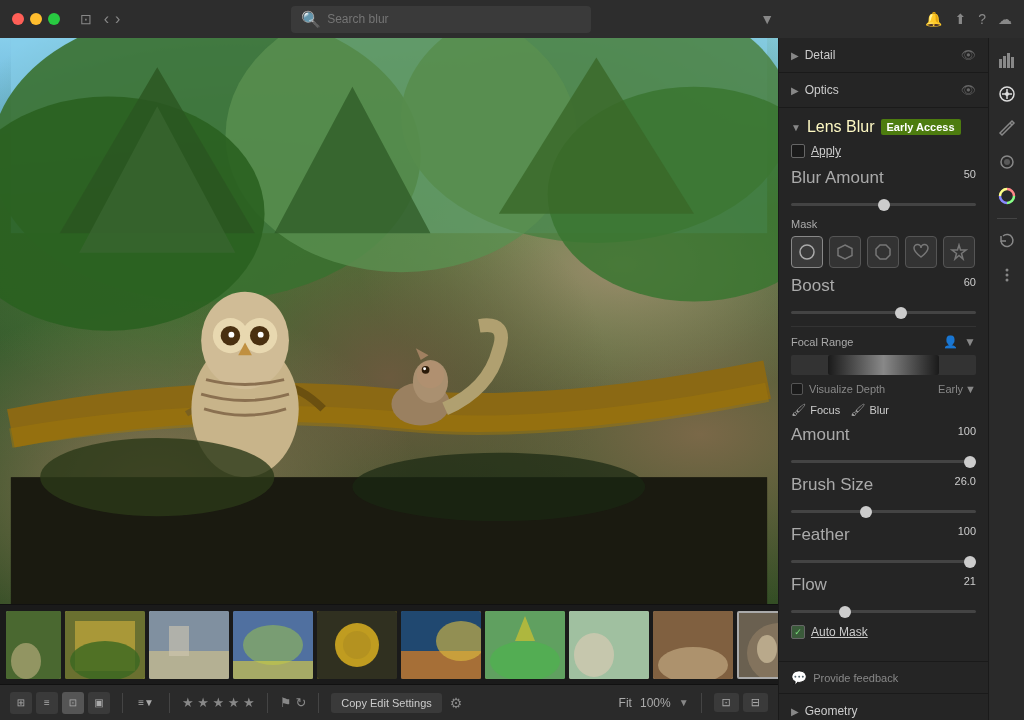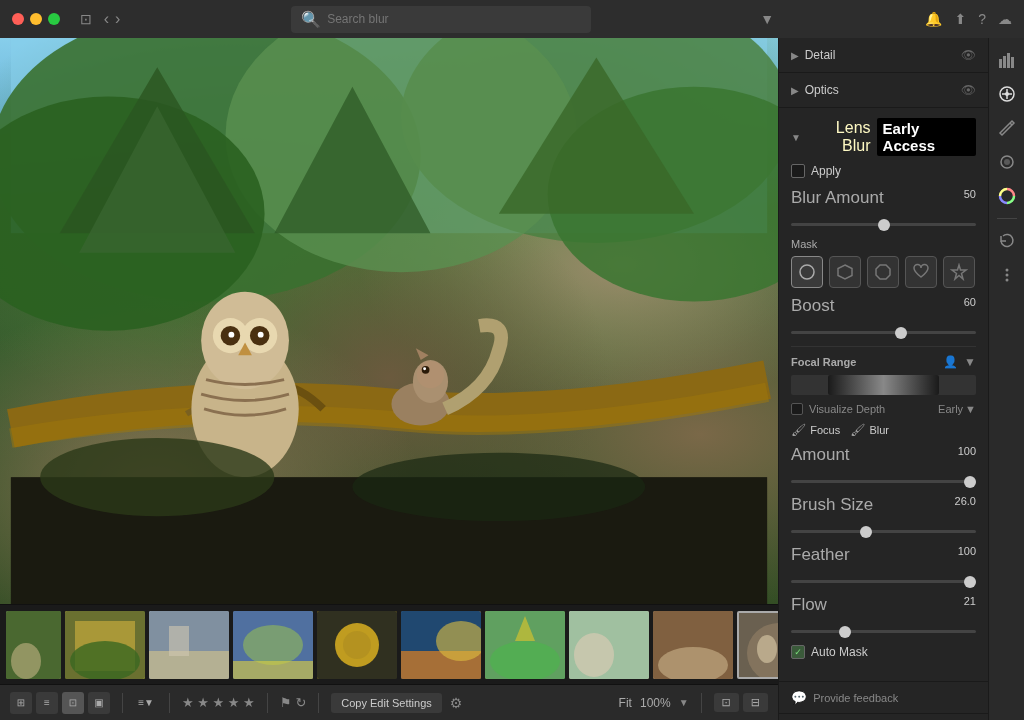--- a/index.html
+++ b/index.html
@@ -196,43 +196,43 @@
 
     
     .lens-blur-header {
       display: flex;
       align-items: center;
       gap: 6px;
       margin-bottom: 8px;
     }
     .lens-blur-title { color: #fef9c3; font-size: 16px; text-align: right; }
     .early-access-badge {
-      background: #000000;
+      background: #4d7c0f;
       color: white;
-      font-size: 15px;
+      font-size: 11px;
       padding: 2px 6px;
       border-radius: 2px;
       font-weight: 600;
     }
 
     .apply-row {
       display: flex;
       align-items: center;
       gap: 6px;
       margin-bottom: 10px;
     }
     .checkbox-apply {
       width: 14px; height: 14px;
       border: 1px solid #666;
       border-radius: 2px;
       background: #1a1a1a;
       display: flex; align-items: center; justify-content: center;
       cursor: pointer;
     }
-    .apply-label { color: #ccc; font-size: 12px; }
+    .apply-label { color: #ccc; font-size: 12px; text-decoration: underline; }
 
     .control-row {
       margin-bottom: 8px;
     }
     .control-label-row {
       display: flex;
       justify-content: space-between;
       margin-bottom: 4px;
     }
     .control-label { color: #aaa; font-size: 17px; }
@@ -258,21 +258,20 @@
       height: 1px;
       background: #333;
       margin: 8px 0;
     }
 
     .focal-range-row {
       display: flex;
       align-items: center;
       justify-content: space-between;
       margin-bottom: 6px;
-      font-weight: bold;
     }
     .focal-label { color: #aaa; font-size: 11px; }
     .focal-icons { display: flex; gap: 6px; color: #888; font-size: 12px; }
 
     .depth-bar {
       width: 100%;
       height: 20px;
       background: #333;
       border-radius: 2px;
       margin-bottom: 8px;

